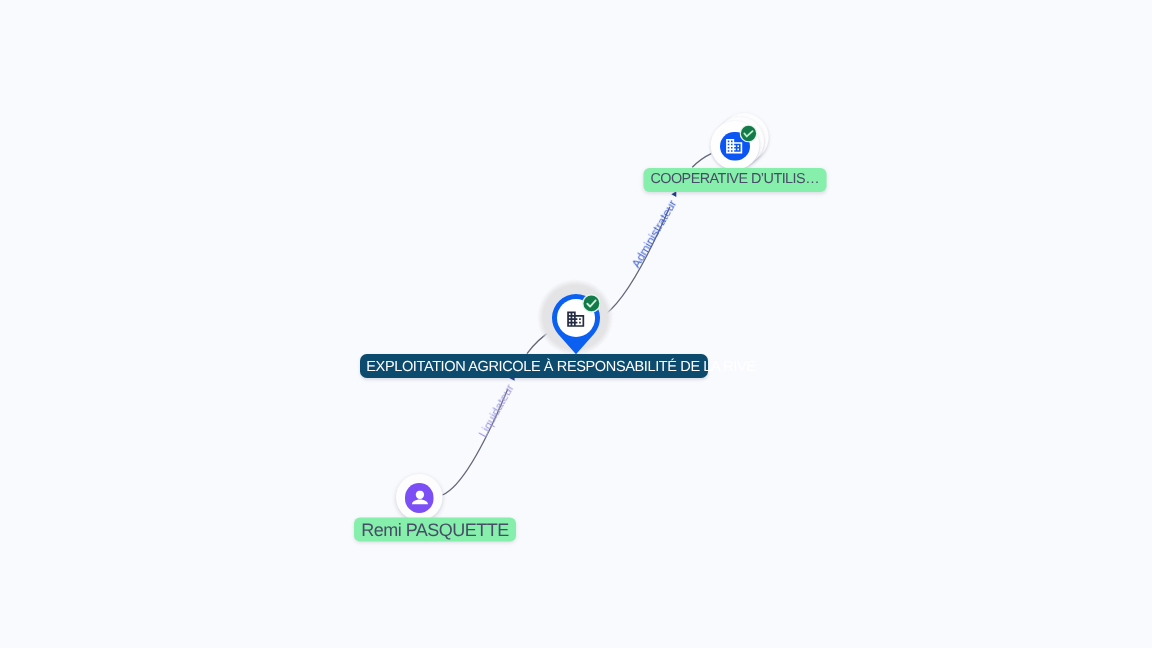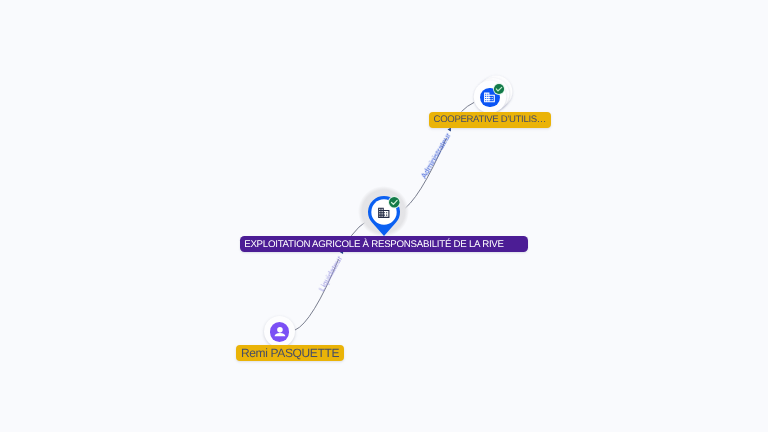--- a/index.html
+++ b/index.html
@@ -29,22 +29,22 @@
   
   #node-person{left:264px;top:316px;width:31px;height:31px;}
   .person-ring{position:absolute;left:0;top:0;width:31px;height:31px;border-radius:50%;
      background:#fdfdfe;box-shadow:0 1px 3px rgba(110,116,140,.30);}
   .person-disc{position:absolute;left:5.9px;top:6.3px;width:19.5px;height:19.5px;border-radius:50%;
      background:#7b4ff5;}
   #node-person .person-glyph{position:absolute;left:10px;top:10.83px;}
 
   
   .label{position:absolute;box-sizing:border-box;white-space:nowrap;transform:translateZ(0);}
-  .label-chip{background:#eab308;border-radius:4px;color:#474d66;}
-  #label-main{left:240px;top:236px;width:288px;height:16px;background:#4c1d95;
+  .label-chip{background:#86efac;border-radius:4px;color:#474d66;}
+  #label-main{left:240px;top:236px;width:232px;height:16px;background:#0c4a6e;
      box-sizing:border-box;padding-left:4.2px;
      border-radius:4.5px;color:#ffffff;font-size:9.7px;letter-spacing:-0.255px;
      display:flex;align-items:center;
      box-shadow:0 1px 2px rgba(100,110,150,.20);}
   #label-coop{left:428.9px;top:111.9px;height:15.5px;padding:0 4.6px;font-size:9.6px;
      letter-spacing:-0.35px;display:flex;align-items:center;
      box-shadow:0 1px 2.5px rgba(120,126,150,.22);}
   #label-person{left:235.9px;top:345.4px;height:16px;padding:0 4.9px;font-size:12px;
      letter-spacing:-0.35px;display:flex;align-items:center;
      box-shadow:0 1px 2.5px rgba(120,126,150,.22);}

